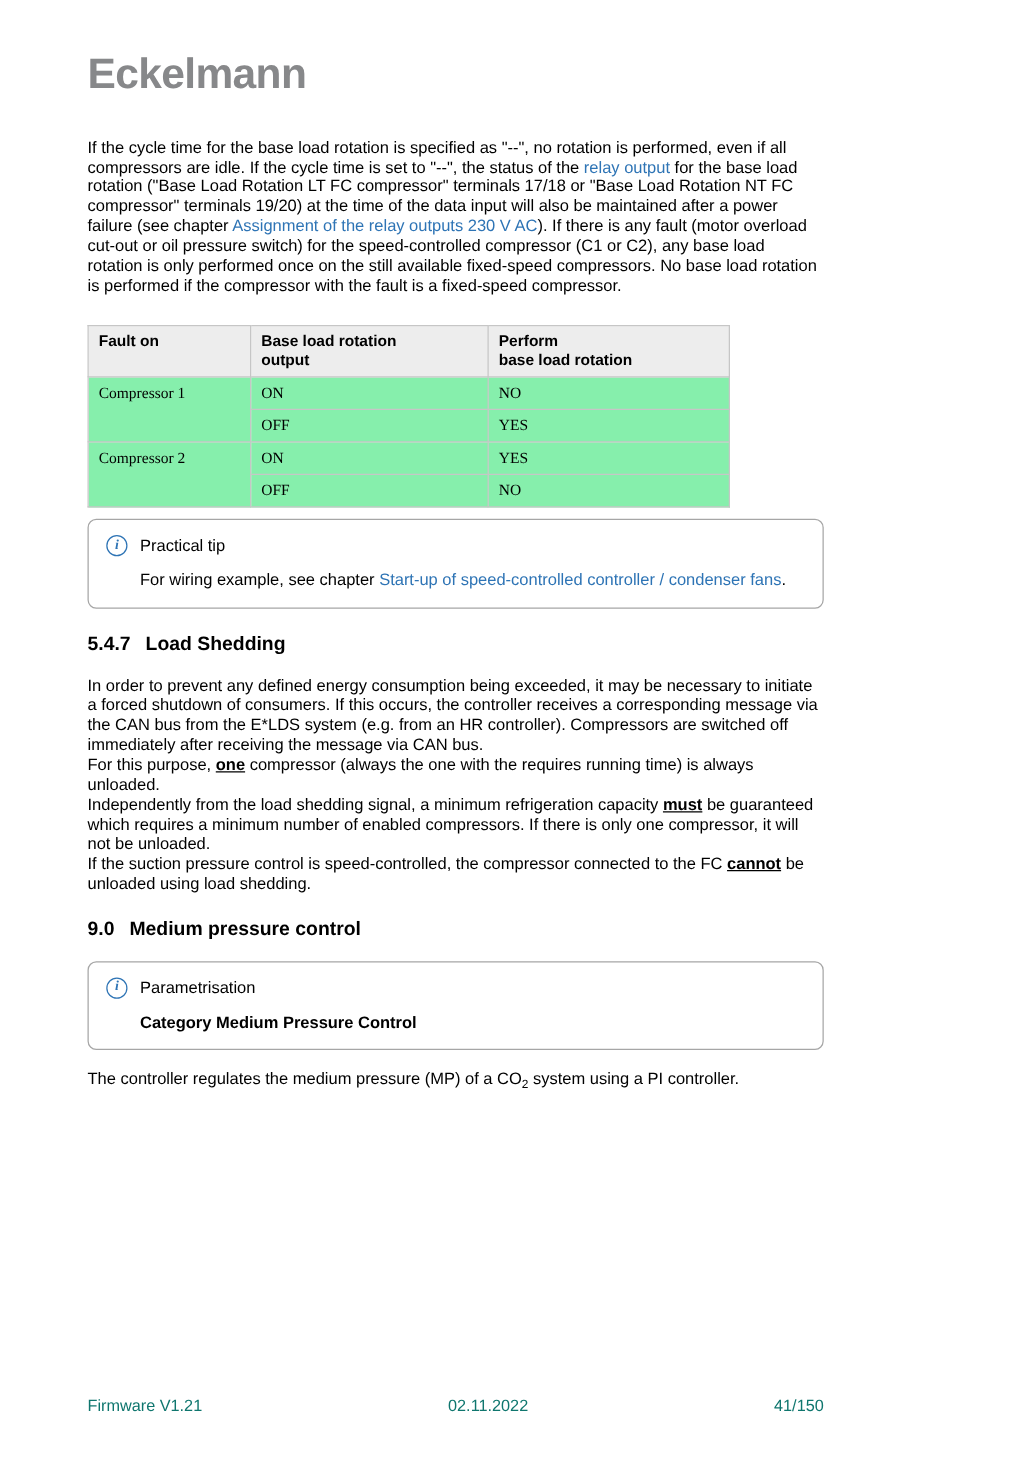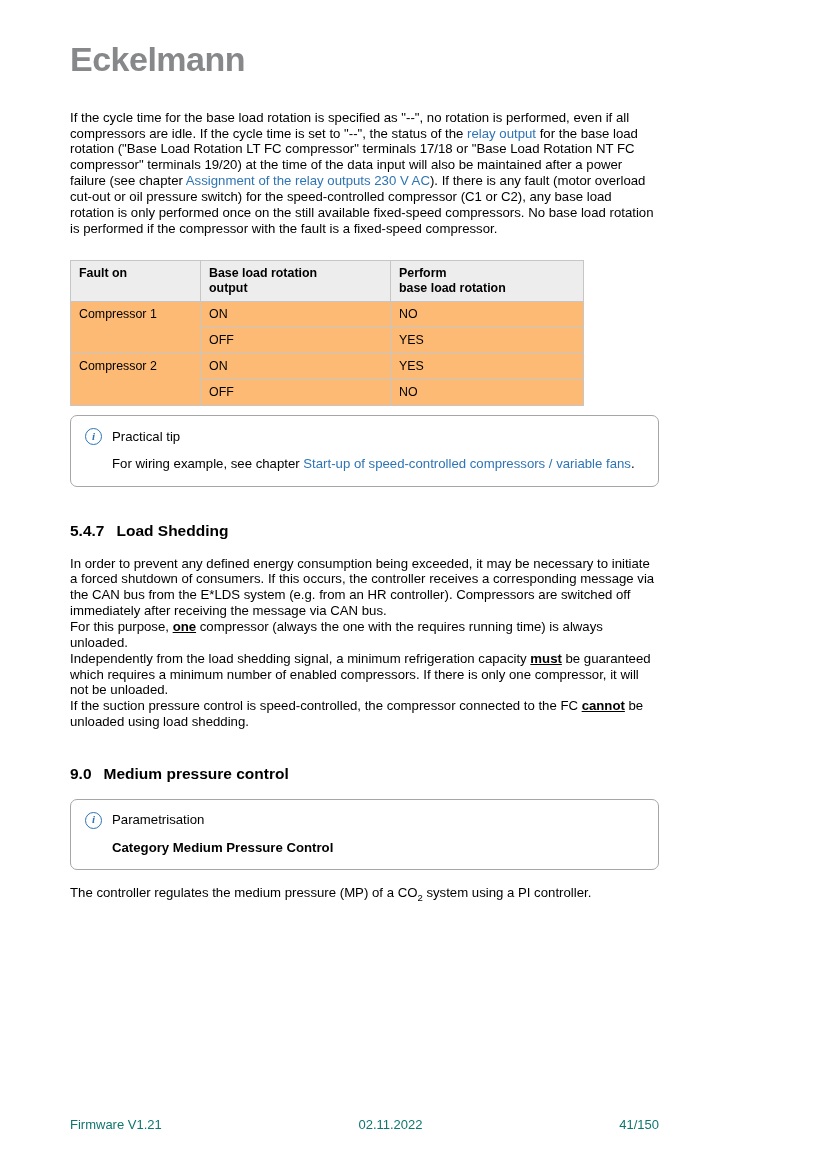--- a/index.html
+++ b/index.html
@@ -39,21 +39,21 @@
     padding: 5px 8px;
     text-align: left;
     vertical-align: top;
     margin-left: 20px;
   }
   .datatable th {
     background: #ededed;
     font-weight: bold;
     white-space: pre-line;
   }
-  .datatable td { background: #fdba74; font-weight: normal; height: 26px; }
+  .datatable td { background: #86efac; font-weight: normal; height: 26px; font-family: Liberation Serif, serif; }
 
   .infobox {
     border: 1px solid #a6a6a6;
     border-radius: 7px;
     padding: 12px 16px 14px 14px;
     margin-top: 9px;
     background: #ffffff;
   }
   .infobox .head { display: flex; align-items: center; gap: 10px; }
   .info-icon {
@@ -71,21 +71,21 @@
     flex: 0 0 auto;
   }
   .infobox .title { font-weight: normal; }
   .infobox .content { margin-left: 27px; margin-top: 11px; }
   .infobox .content.bold { font-weight: bold; }
 
   h2.section {
     font-size: 15.5px;
     font-weight: bold;
     color: #000000;
-    margin-top: 35px;
+    margin-top: 20px;
     margin-bottom: 15px;
     line-height: 1.2;
   }
   h2.section .secnum { display: inline-block; margin-right: 12px; }
 
   .mp-para { margin-top: 15px; margin-bottom: 0; }
   .mp-para2 { margin-top: 10px; margin-bottom: 0; }
   sub.chem { font-size: 9.5px; }
 
   .footer {
@@ -143,21 +143,21 @@
         <td>NO</td>
       </tr>
     </tbody>
   </table>
 
   <div class="infobox">
     <div class="head">
       <span class="info-icon">i</span>
       <span class="title">Practical tip</span>
     </div>
-    <div class="content"><span>For wiring example, see chapter </span><a class="doclink">Start-up of speed-controlled compressors / variable fans</a><span>.</span></div>
+    <div class="content"><span>For wiring example, see chapter </span><a class="doclink">Start-up of speed-controlled controller / condenser fans</a><span>.</span></div>
   </div>
 
   <h2 class="section"><span class="secnum">5.4.7</span><span>Load Shedding</span></h2>
 
   <p class="para"><span>In order to prevent any defined energy consumption being exceeded, it may be necessary to initiate a forced shutdown of consumers. If this occurs, the controller receives a corresponding message via the CAN bus from the E*LDS system (e.g. from an HR controller). Compressors are switched off immediately after receiving the message via CAN bus.</span><br>
   <span>For this purpose, </span><b class="inline-bold">one</b><span> compressor (always the one with the requires running time) is always unloaded.</span><br>
   <span>Independently from the load shedding signal, a minimum refrigeration capacity </span><b class="inline-bold">must</b><span> be guaranteed which requires a minimum number of enabled compressors. If there is only one compressor, it will not be unloaded.</span><br>
   <span>If the suction pressure control is speed-controlled, the compressor connected to the FC </span><b class="inline-bold">cannot</b><span> be unloaded using load shedding.</span></p>
 
   <h2 class="section"><span class="secnum">9.0</span><span>Medium pressure control</span></h2>

